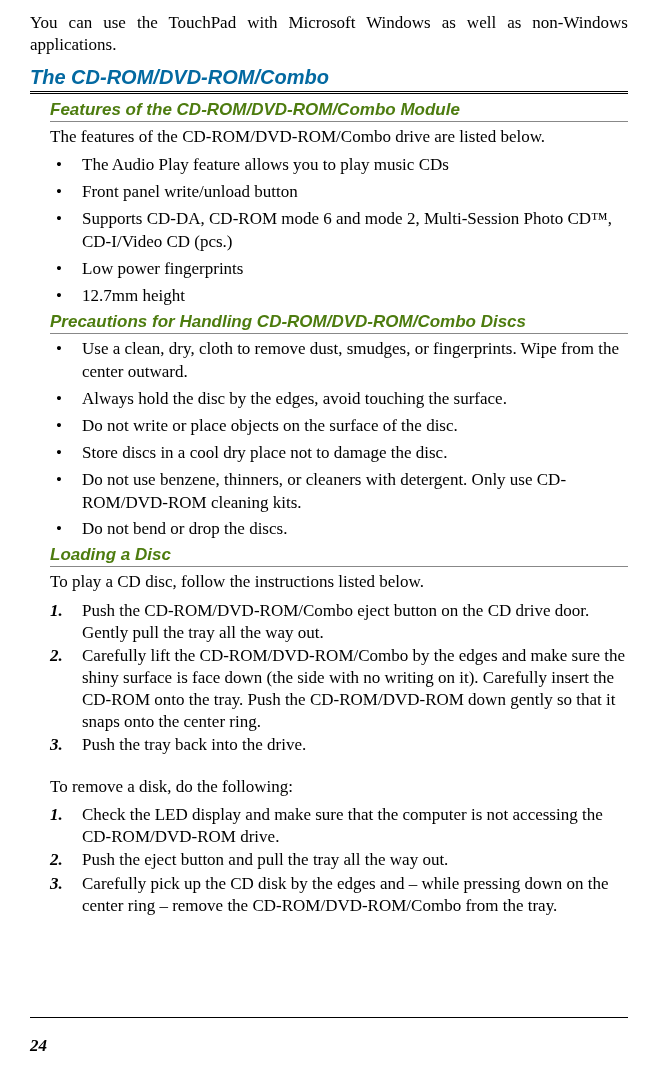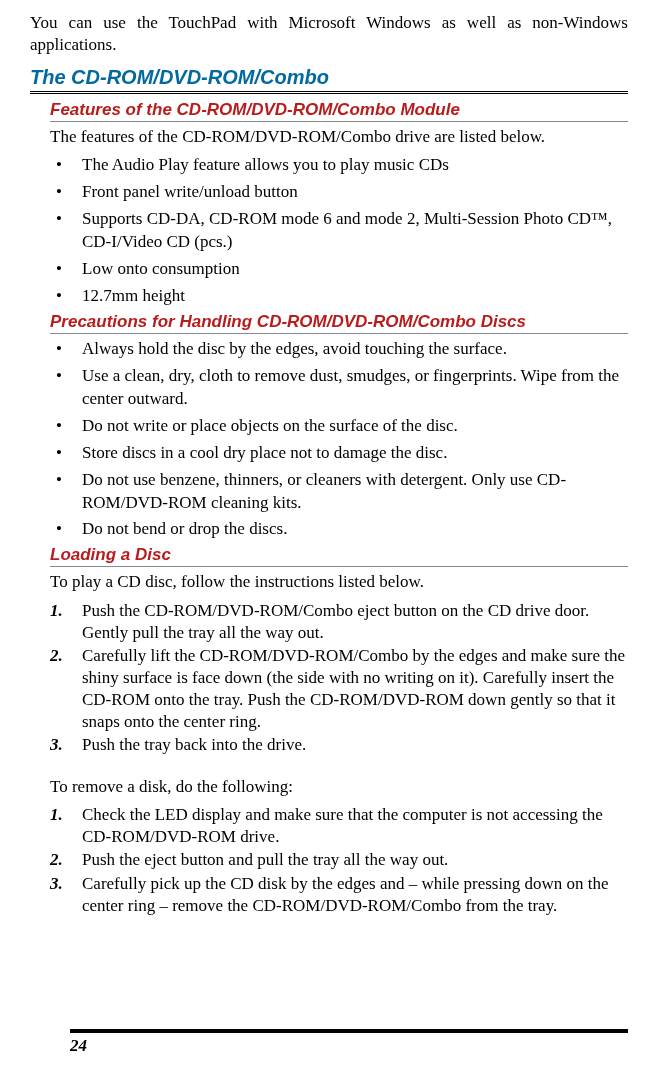--- a/index.html
+++ b/index.html
@@ -27,21 +27,21 @@
       color: #0369a1;
       font-style: italic;
       font-weight: bold;
       font-family: Arial, sans-serif;
       font-size: 20px;
       padding-bottom: 2px;
       border-bottom: 3px double #000;
       margin-bottom: 6px;
     }
     .subsection-title {
-      color: #b91c1c;
+      color: #4d7c0f;
       font-style: italic;
       font-weight: bold;
       font-family: Arial, sans-serif;
       font-size: 17px;
       border-bottom: 1px solid #888;
       padding-bottom: 1px;
       margin-bottom: 4px;
       margin-left: 20px;
     }
     .body-text {
@@ -82,24 +82,23 @@
       counter-increment: step;
     }
     ol.steps li::before {
       content: counter(step) ".";
       position: absolute;
       left: 0;
       font-weight: bold;
       font-style: italic;
     }
     .footer-line {
-      border-top: 4px solid #000000;
+      border-top: 1px solid #000000;
       margin-top: auto;
-      padding-top: 3px;
-      margin-left: 40px;
+      padding-top: 18px;
     }
     .page-num {
       font-weight: bold;
       font-style: italic;
       font-size: 17px;
     }
     .content {
       flex: 1 0 auto;
     }
   </style>
@@ -110,28 +109,28 @@
   <p class="intro-text">You can use the TouchPad with Microsoft Windows as well as non-Windows applications.</p>
 
   <h2 class="section-title">The CD-ROM/DVD-ROM/Combo</h2>
 
   <h3 class="subsection-title">Features of the CD-ROM/DVD-ROM/Combo Module</h3>
   <p class="body-text">The features of the CD-ROM/DVD-ROM/Combo drive are listed below.</p>
   <ul class="bullets">
     <li>The Audio Play feature allows you to play music CDs</li>
     <li>Front panel write/unload button</li>
     <li>Supports CD-DA, CD-ROM mode 6 and mode 2, Multi-Session Photo CD™, CD-I/Video CD (pcs.)</li>
-    <li>Low onto consumption</li>
+    <li>Low power fingerprints</li>
     <li>12.7mm height</li>
   </ul>
 
   <h3 class="subsection-title">Precautions for Handling CD-ROM/DVD-ROM/Combo Discs</h3>
   <ul class="bullets">
+    <li>Use a clean, dry, cloth to remove dust, smudges, or fingerprints.  Wipe from the center outward.</li>
     <li>Always hold the disc by the edges, avoid touching the surface.</li>
-    <li>Use a clean, dry, cloth to remove dust, smudges, or fingerprints.  Wipe from the center outward.</li>
     <li>Do not write or place objects on the surface of the disc.</li>
     <li>Store discs in a cool dry place not to damage the disc.</li>
     <li>Do not use benzene, thinners, or cleaners with detergent.  Only use CD-ROM/DVD-ROM cleaning kits.</li>
     <li>Do not bend or drop the discs.</li>
   </ul>
 
   <h3 class="subsection-title">Loading a Disc</h3>
   <p class="body-text">To play a CD disc, follow the instructions listed below.</p>
   <ol class="steps">
     <li>Push the CD-ROM/DVD-ROM/Combo eject button on the CD drive door.  Gently pull the tray all the way out.</li>

